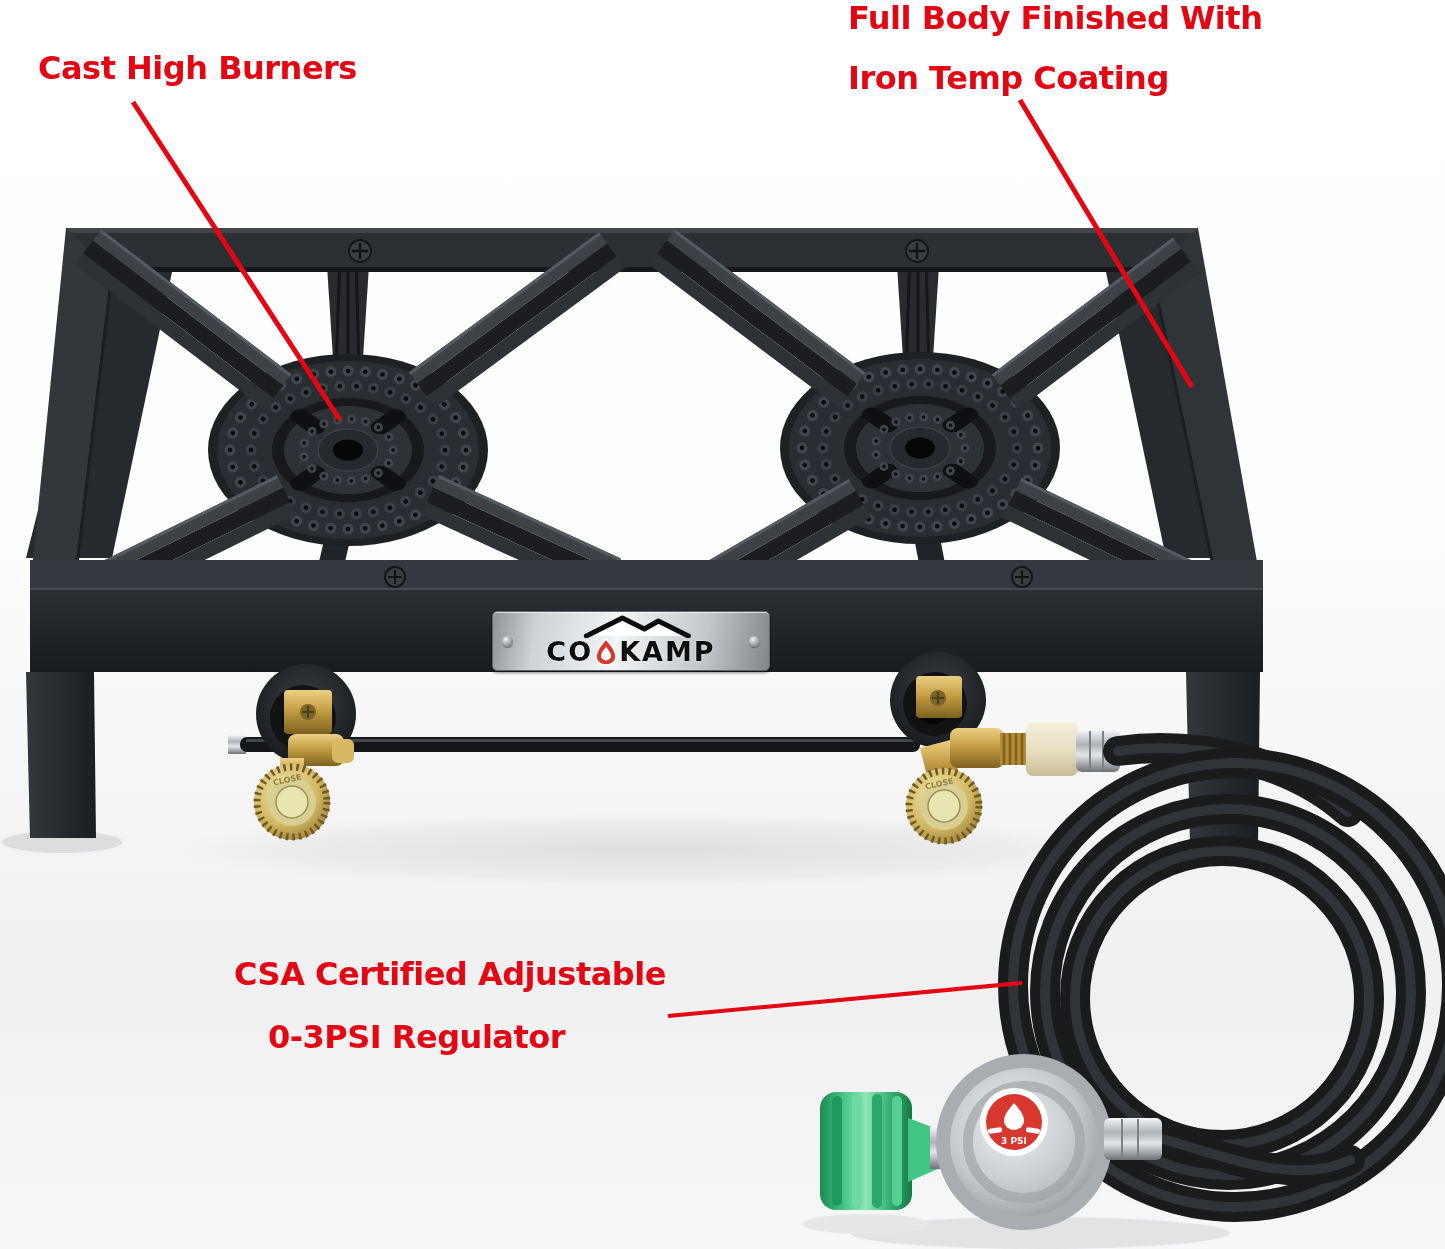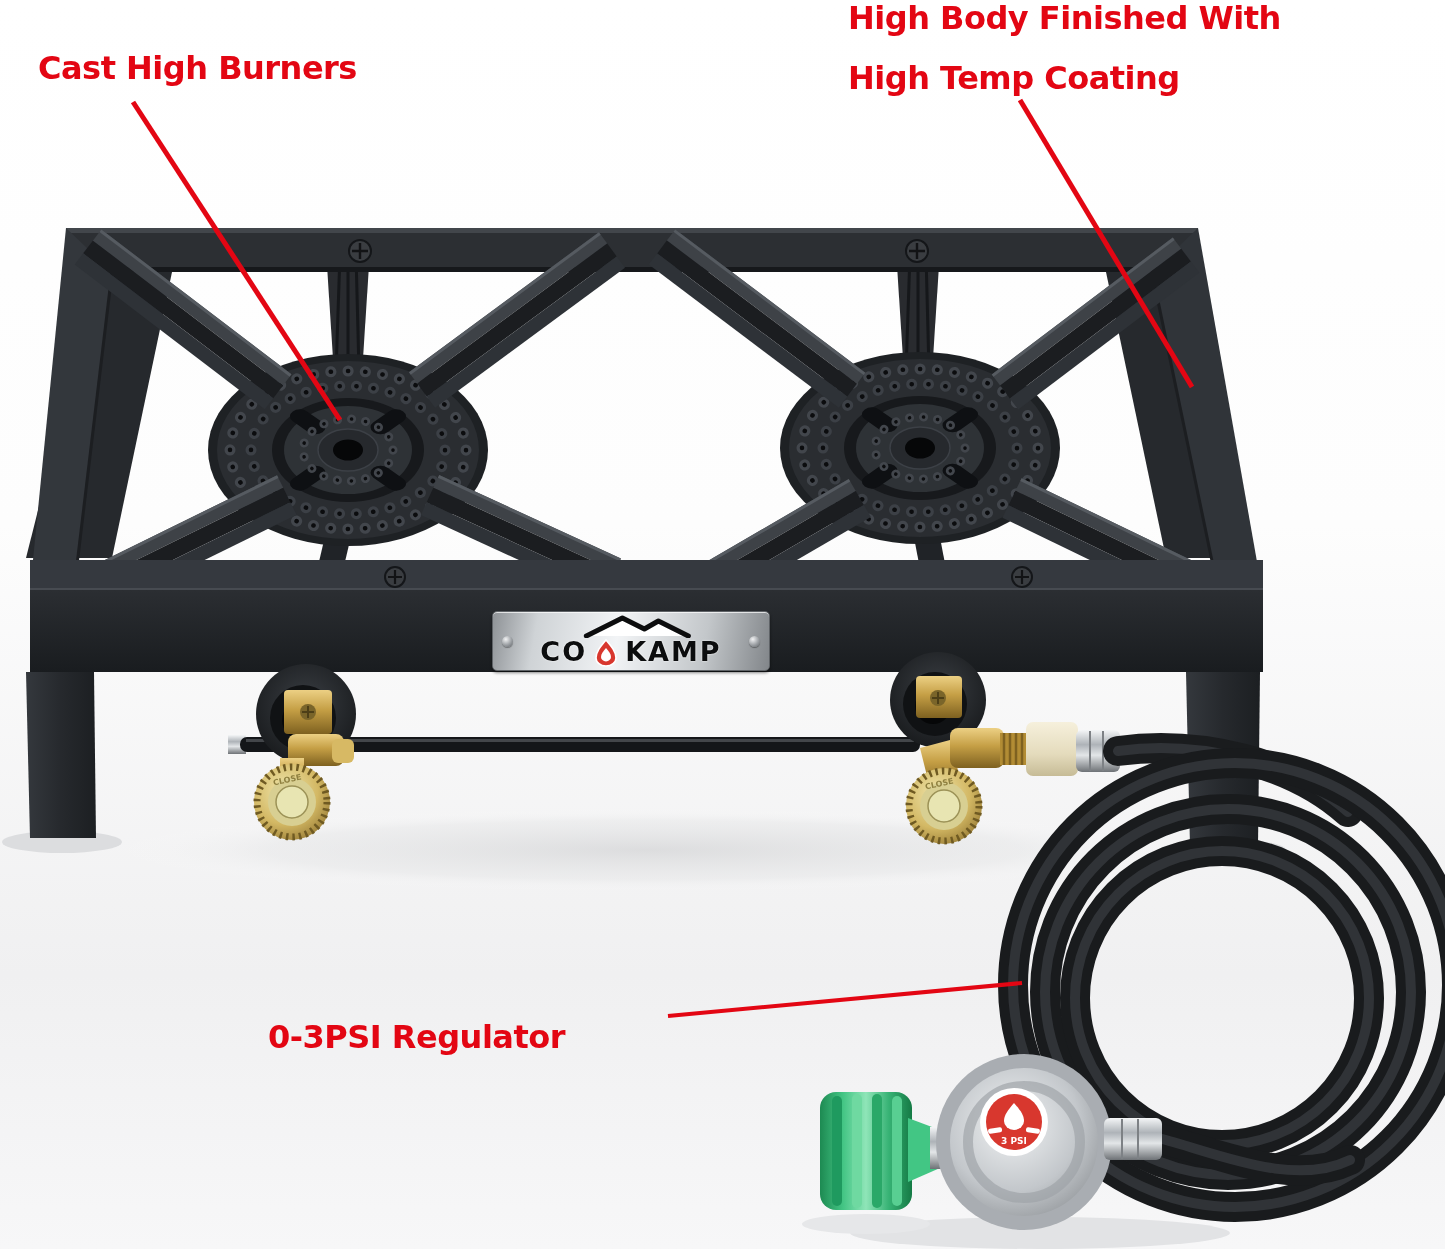--- a/index.html
+++ b/index.html
@@ -29,21 +29,21 @@
   }
   #badge .screw{
     position:absolute;top:24px;width:11px;height:11px;border-radius:50%;
     background:radial-gradient(circle at 35% 30%,#f2f3f4,#9b9fa3 55%,#5e6266);
     box-shadow:0 1px 1px rgba(0,0,0,.35);
   }
   #badge .screw.l{left:9px;} #badge .screw.r{right:9px;}
   #badge .mountains{position:absolute;left:50%;top:2px;transform:translateX(-38%);}
   #badge .brandrow{
     position:absolute;left:0;right:0;bottom:3px;
-    display:flex;align-items:flex-end;justify-content:center;gap:7px;
+    display:flex;align-items:center;justify-content:center;gap:1px;
     font-weight:900;font-size:27px;letter-spacing:2px;color:#0c0d0e;
     text-shadow:0 0 2px rgba(255,255,255,.85), 0 0 1px rgba(255,255,255,.9);
   }
   #badge .brandrow svg{margin:0 1px;}
 </style>
 </head>
 <body>
 
 <div id="stage">
 
@@ -374,22 +374,23 @@
   </g>
 
   <g>
     <line x1="133" y1="102" x2="340" y2="420" style="stroke:var(--annotation-red,#e30613)" stroke-width="5"></line>
     <line x1="1020" y1="100" x2="1192" y2="387" style="stroke:var(--annotation-red,#e30613)" stroke-width="5"></line>
     <line x1="668" y1="1016" x2="1022" y2="983" style="stroke:var(--annotation-red,#e30613)" stroke-width="4"></line>
   </g>
 </svg>
 
   <div class="anno" style="left:38px;top:51px;">Cast High Burners</div>
-  <div class="anno" style="left:848px;top:1px;">High Body Finished With</div>
-  <div class="anno" style="left:848px;top:61px;">High Temp Coating</div>
+  <div class="anno" style="left:848px;top:1px;">Full Body Finished With</div>
+  <div class="anno" style="left:848px;top:61px;">Iron Temp Coating</div>
+  <div class="anno" style="left:234px;top:957px;">CSA Certified Adjustable</div>
   <div class="anno" style="left:234px;top:1020px;margin-left:34px;">0-3PSI Regulator</div>
 
   <div id="badge">
     <div class="screw l"></div>
     <div class="screw r"></div>
     <svg class="mountains" width="128" height="24" viewBox="0 0 128 24">
       <path d="M4,22 L40,4 L62,15 L76,7 L106,22" fill="#ffffff" stroke="#0c0d0e" stroke-width="5" stroke-linejoin="round" stroke-linecap="round"></path>
     </svg>
     <div class="brandrow">
       <span>CO</span>

